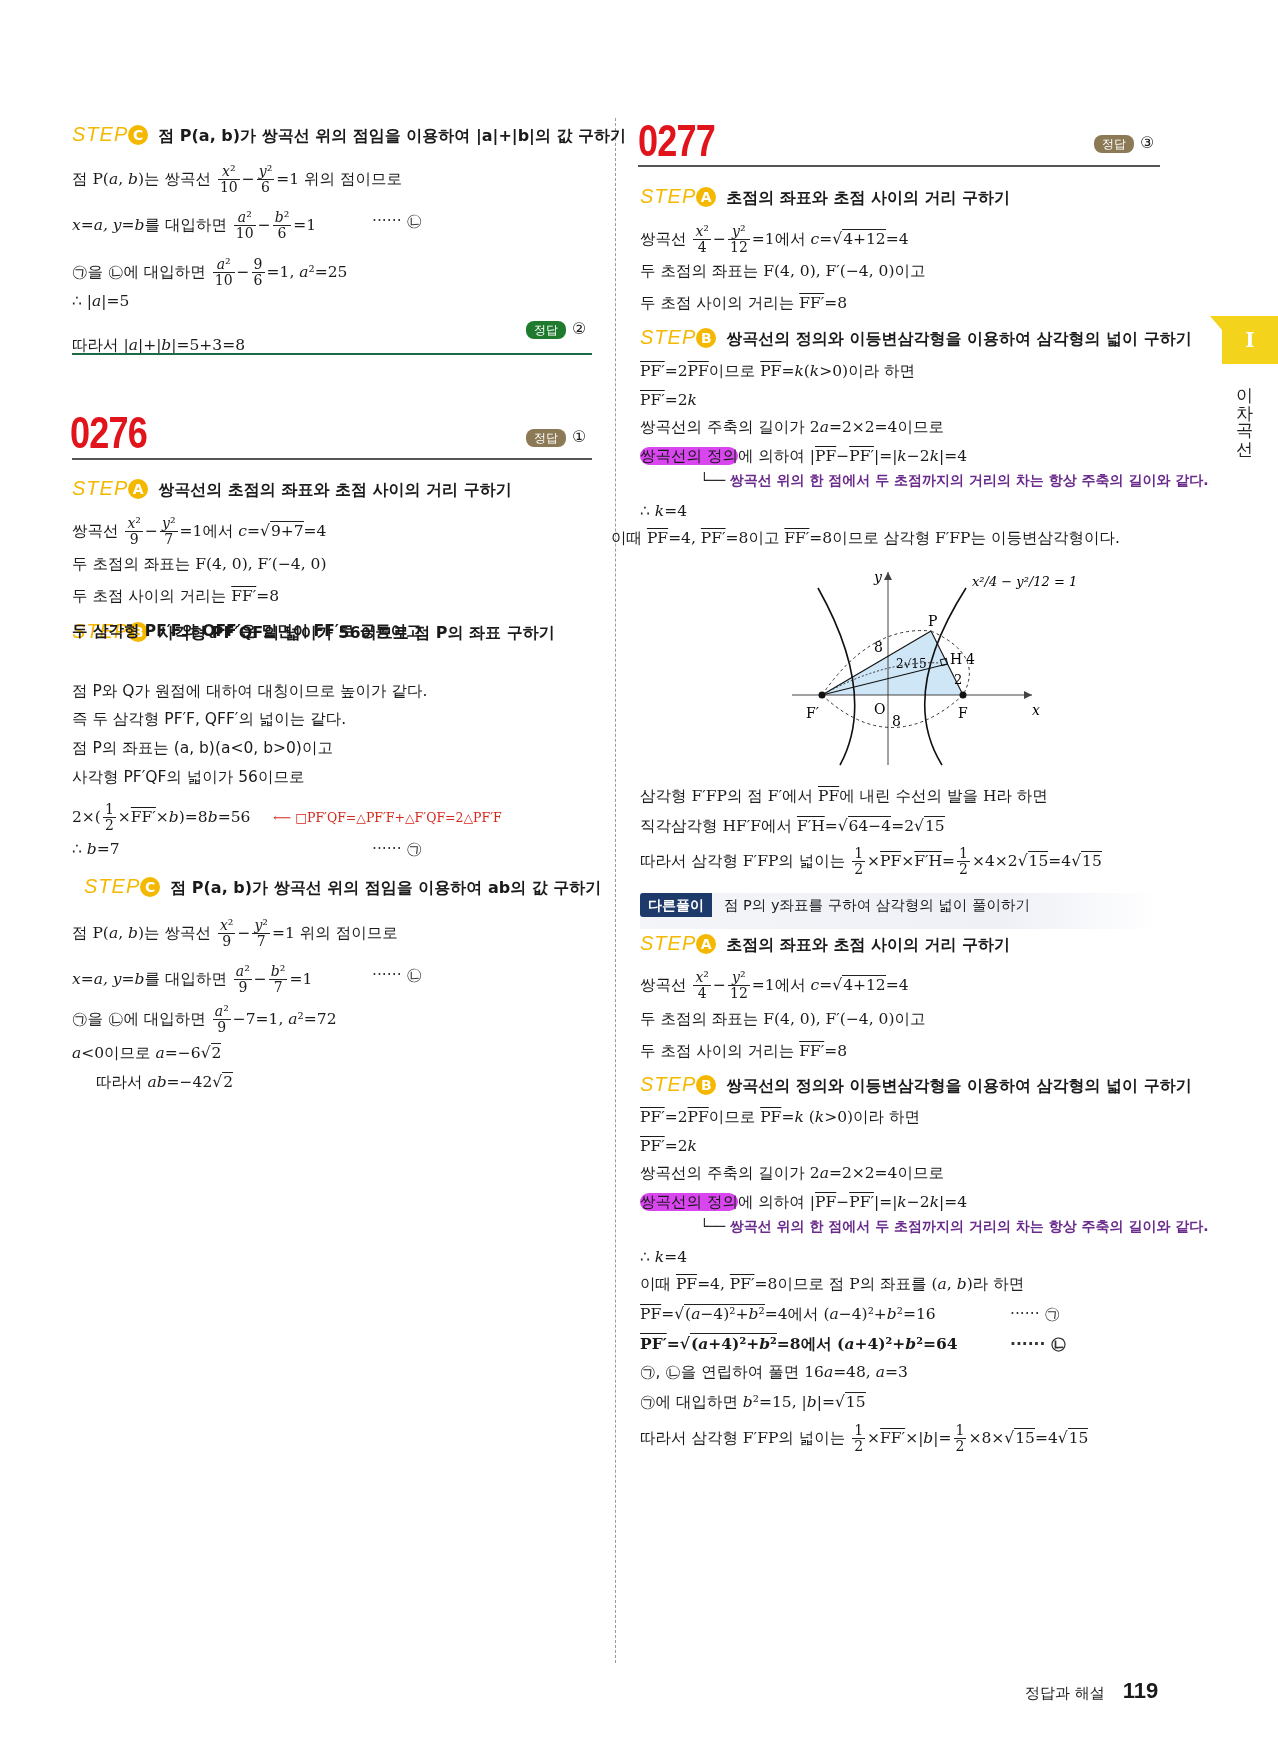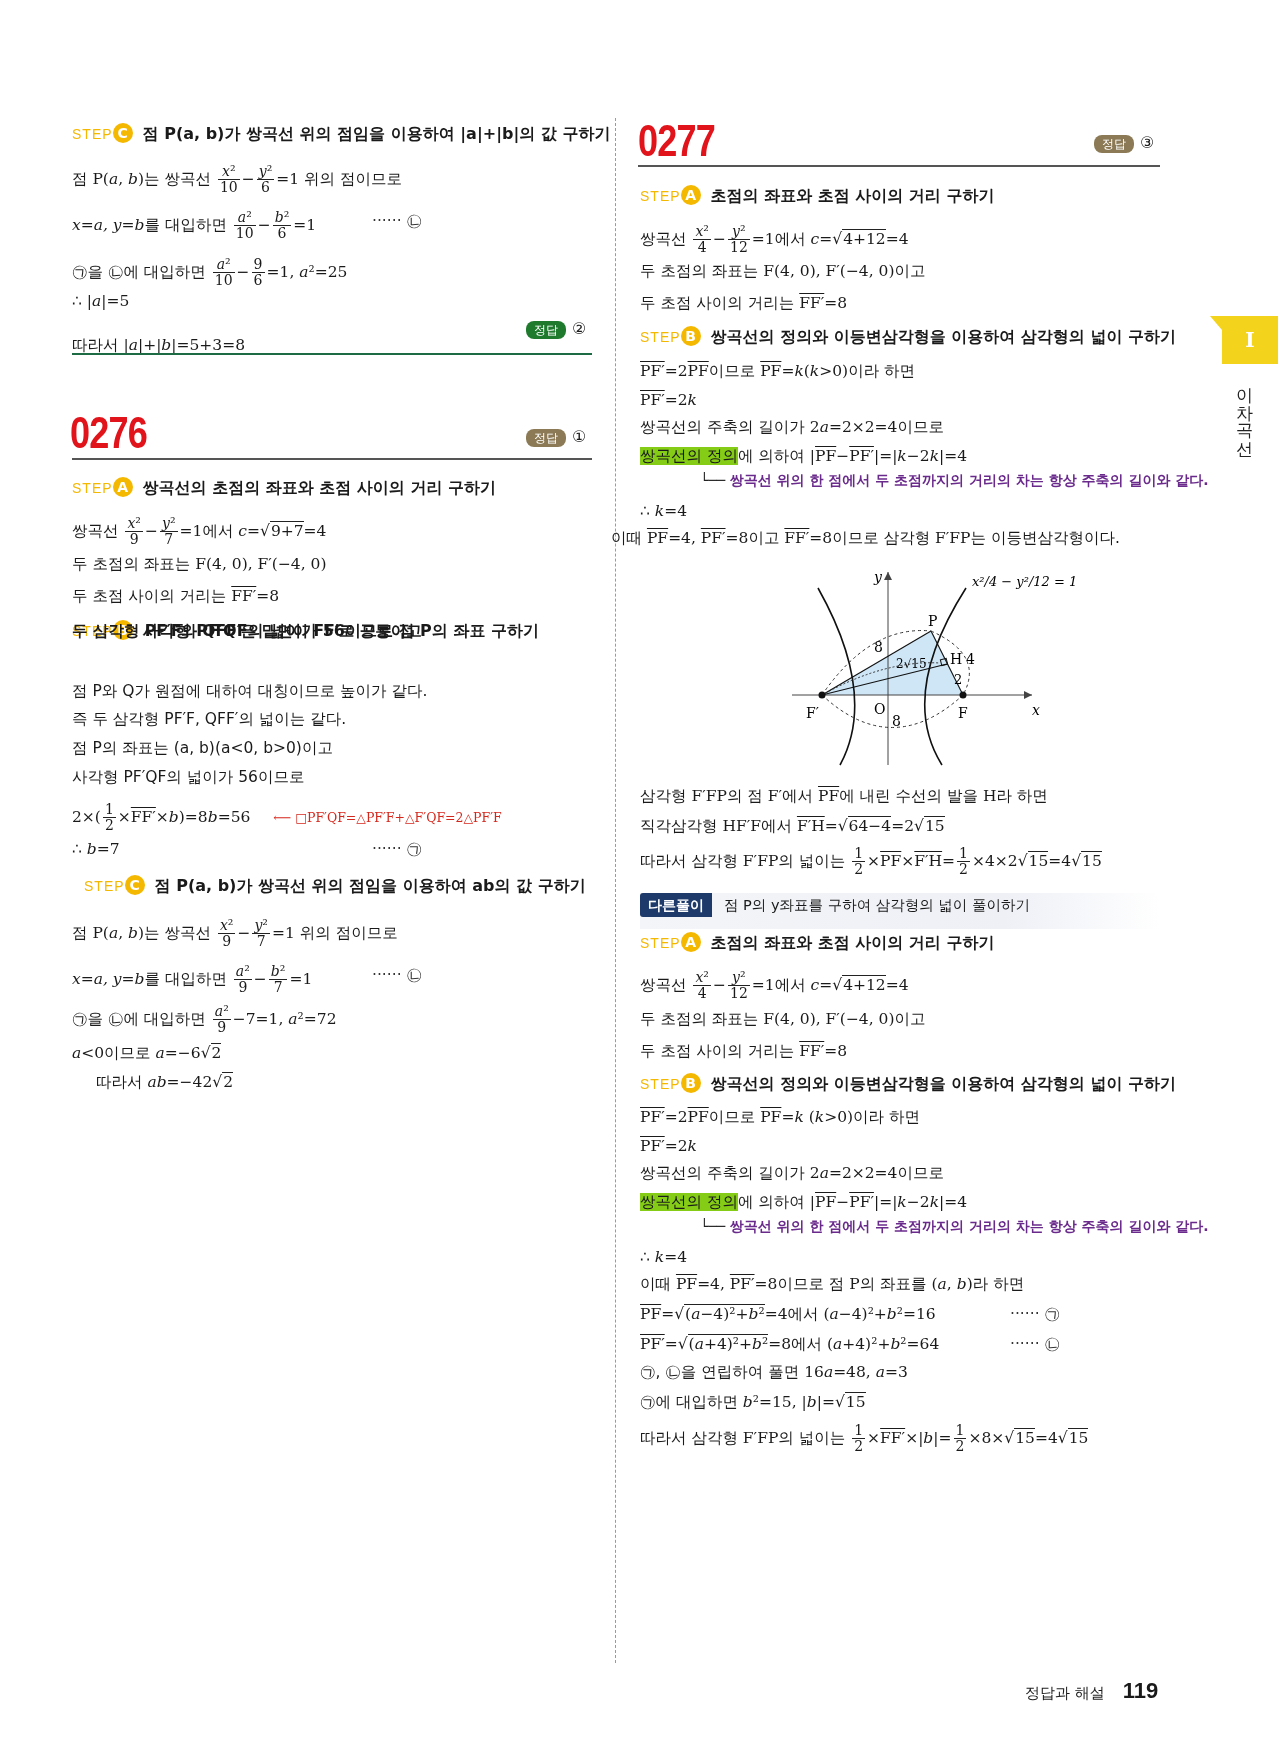--- a/index.html
+++ b/index.html
@@ -12,21 +12,21 @@
     position:absolute; left:615px; top:118px; height:1545px; width:0;
     border-left:1px dashed #9a9a9a;
   }
   .line { position:absolute; white-space:nowrap; font-size:15.5px; line-height:22px; }
   .math { font-family:"DejaVu Serif", "Liberation Serif", serif; }
   .it { font-style:italic; font-family:"DejaVu Serif", "Liberation Serif", serif; }
   .ov { text-decoration:overline; font-family:"DejaVu Serif", "Liberation Serif", serif; }
   .step {
     position:absolute; white-space:nowrap; font-size:16px; font-weight:bold; line-height:24px;
   }
-  .step .tag { color:#f5b800; font-weight:normal; letter-spacing:1px; font-family:"Liberation Sans", sans-serif; font-size:14px; }
+  .step .tag { color:#f5b800; font-weight:normal; letter-spacing:1px; font-family:"Liberation Sans", sans-serif; font-size:20px;font-style:italic; }
   .step .letter {
     display:inline-block; width:20px; height:20px; border-radius:50%; background:#f5b800; color:#fff;
     text-align:center; line-height:20px; font-size:14px; margin-right:10px; vertical-align:1px;
   }
   .qnum {
     position:absolute; font-family:"Liberation Sans", sans-serif; font-weight:bold;
     font-size:44px; color:#e1141c; letter-spacing:-1px; transform:scaleX(0.82); transform-origin:left;
   }
   .hr { position:absolute; height:2px; background:#555; }
   .hr.green { background:#1d6b45; height:2px; }
@@ -37,21 +37,21 @@
     display:inline-block; padding:0 8px; border-radius:8px; color:#fff; font-size:12px; line-height:18px;
   }
   .pill.green { background:#1f7a2e; }
   .pill.brown { background:#8b7a55; }
   .badge .ans { font-size:16px; margin-left:6px; }
   .frac { display:inline-block; vertical-align:middle; text-align:center; font-family:"DejaVu Serif", serif; font-size:14px; line-height:15px; margin:0 2px; }
   .frac .n { display:block; border-bottom:1px solid #222; padding:0 2px; }
   .frac .d { display:block; padding:0 2px; }
   .sq { font-family:"DejaVu Serif", serif; }
   .sq .rad { border-top:1px solid #222; padding-left:1px; }
-  .hl { background:#84cc16; }
+  .hl { background:#d946ef;border-radius:9px; }
   .note-purple { position:absolute; white-space:nowrap; font-size:14px; color:#6a2a8c; font-weight:bold; line-height:16px;margin-left:20px; }
   .note-red { color:#d4271c; font-size:12.5px; font-family:"DejaVu Serif", serif; }
   .ref { color:#333; }
   .alt {
     position:absolute; white-space:nowrap; font-size:14.5px; line-height:24px; height:36px;
     background:linear-gradient(90deg,#f4f5f8 0%,#eef0f6 70%,#ffffff 100%); width:520px;
   }
   .alt .lab {
     display:inline-block; background:#1d3a6b; color:#fff; font-weight:bold; padding:0 8px; margin-right:12px;
     border-radius:3px 0 0 3px; font-size:14px;
@@ -221,21 +221,21 @@
     <span class="tag">STEP</span><span class="letter">B</span><span>쌍곡선의 정의와 이등변삼각형을 이용하여 삼각형의 넓이 구하기</span>
   </div>
   <div class="line" style="left:640px;top:1106px;"><span class="ov">PF′</span><span class="math">=2</span><span class="ov">PF</span><span>이므로 </span><span class="ov">PF</span><span class="math">=<i>k</i> (<i>k</i>&gt;0)</span><span>이라 하면</span></div>
   <div class="line" style="left:640px;top:1135px;"><span class="ov">PF′</span><span class="math">=2<i>k</i></span></div>
   <div class="line" style="left:640px;top:1162px;"><span>쌍곡선의 주축의 길이가 </span><span class="math">2<i>a</i>=2×2=4</span><span>이므로</span></div>
   <div class="line" style="left:640px;top:1191px;"><span class="hl">쌍곡선의 정의</span><span>에 의하여 </span><span class="math">|</span><span class="ov">PF</span><span class="math">−</span><span class="ov">PF′</span><span class="math">|=|<i>k</i>−2<i>k</i>|=4</span></div>
   <div class="note-purple" style="left:680px;top:1218px;"><span style="font-weight:normal;color:#222;">└── </span><span>쌍곡선 위의 한 점에서 두 초점까지의 거리의 차는 항상 주축의 길이와 같다.</span></div>
   <div class="line" style="left:640px;top:1246px;"><span class="math">∴ <i>k</i>=4</span></div>
   <div class="line" style="left:640px;top:1273px;"><span>이때 </span><span class="ov">PF</span><span class="math">=4, </span><span class="ov">PF′</span><span class="math">=8</span><span>이므로 점 </span><span class="math">P</span><span>의 좌표를 </span><span class="math">(<i>a</i>, <i>b</i>)</span><span>라 하면</span></div>
   <div class="line" style="left:640px;top:1303px;"><span class="ov">PF</span><span class="sq">=√<span class="rad">(<i>a</i>−4)²+<i>b</i>²</span>=4</span><span>에서 </span><span class="math">(<i>a</i>−4)²+<i>b</i>²=16</span><span class="ref" style="position:absolute;left:370px;">······ ㉠</span></div>
-  <div class="line" style="left:640px;top:1333px;"><span class="ov">PF′</span><span class="sq">=√<span class="rad">(<i>a</i>+4)²+<i>b</i>²</span>=8</span><span>에서 </span><span class="math">(<i>a</i>+4)²+<i>b</i>²=64</span><span class="ref" style="position:absolute;left:370px;">······ ㉡</span></div>
+  <div class="line" style="left:640px;top:1333px;font-weight:bold;"><span class="ov">PF′</span><span class="sq">=√<span class="rad">(<i>a</i>+4)²+<i>b</i>²</span>=8</span><span>에서 </span><span class="math">(<i>a</i>+4)²+<i>b</i>²=64</span><span class="ref" style="position:absolute;left:370px;">······ ㉡</span></div>
   <div class="line" style="left:640px;top:1361px;"><span>㉠, ㉡을 연립하여 풀면 </span><span class="math">16<i>a</i>=48, <i>a</i>=3</span></div>
   <div class="line" style="left:640px;top:1391px;"><span>㉠에 대입하면 </span><span class="sq"><i>b</i>²=15, |<i>b</i>|=√<span class="rad">15</span></span></div>
   <div class="line" style="left:640px;top:1423px;"><span>따라서 삼각형 </span><span class="math">F′FP</span><span>의 넓이는 </span><span class="frac"><span class="n">1</span><span class="d">2</span></span><span class="math">×</span><span class="ov">FF′</span><span class="math">×|<i>b</i>|=</span><span class="frac"><span class="n">1</span><span class="d">2</span></span><span class="sq">×8×√<span class="rad">15</span>=4√<span class="rad">15</span></span></div>
 </div>
 
 <div class="side-tab">
   <div class="notch"></div>
   <div class="roman">I</div>
 </div>
 <div class="side-label">이차곡선</div>

